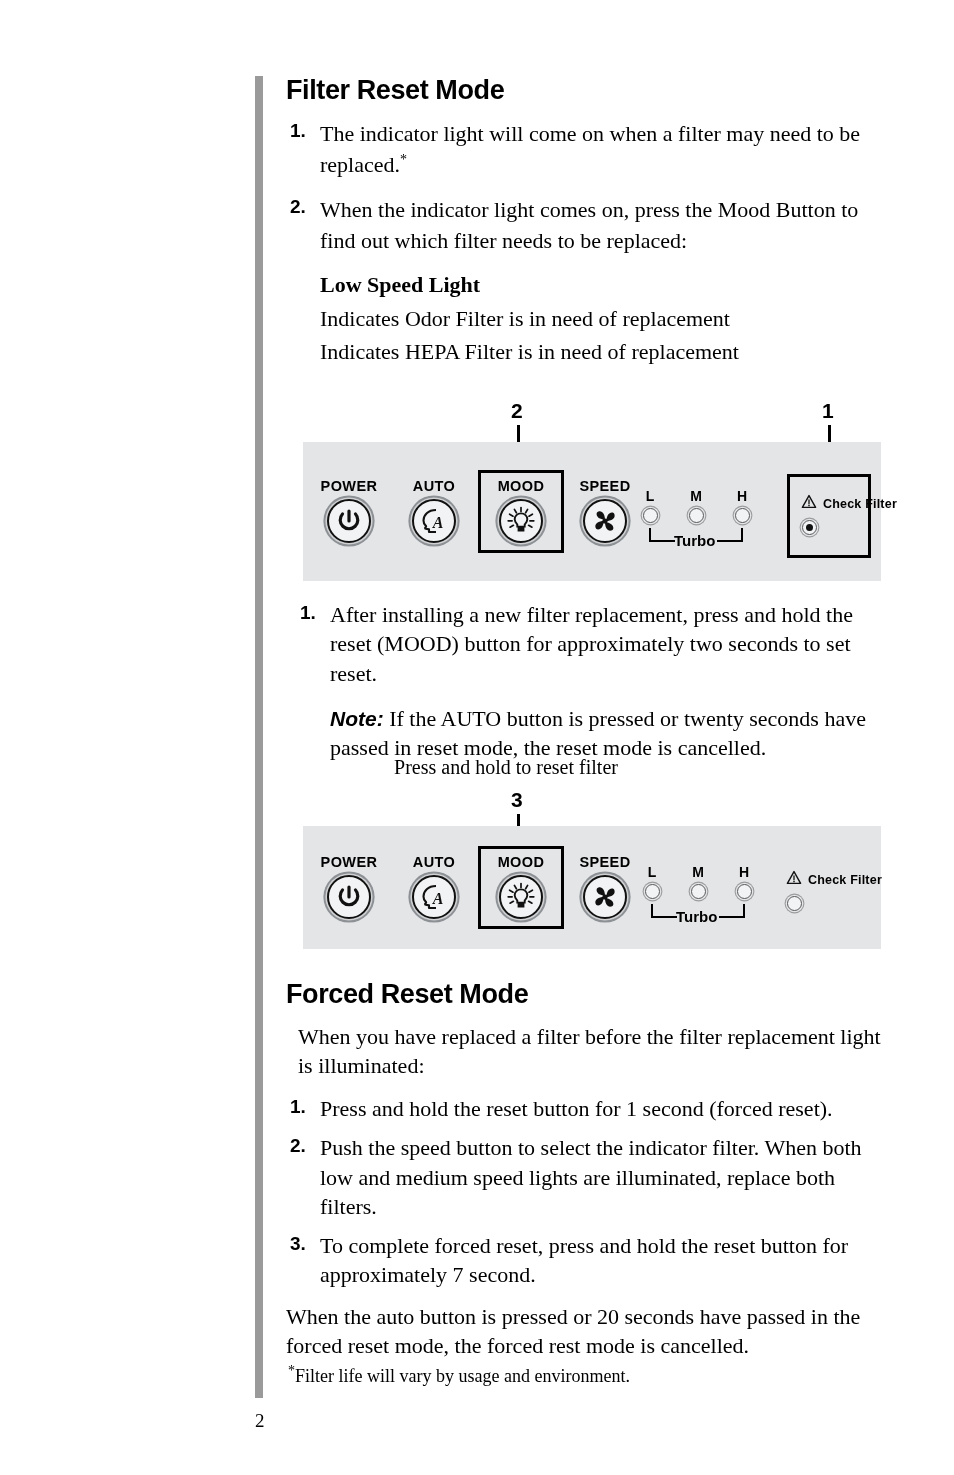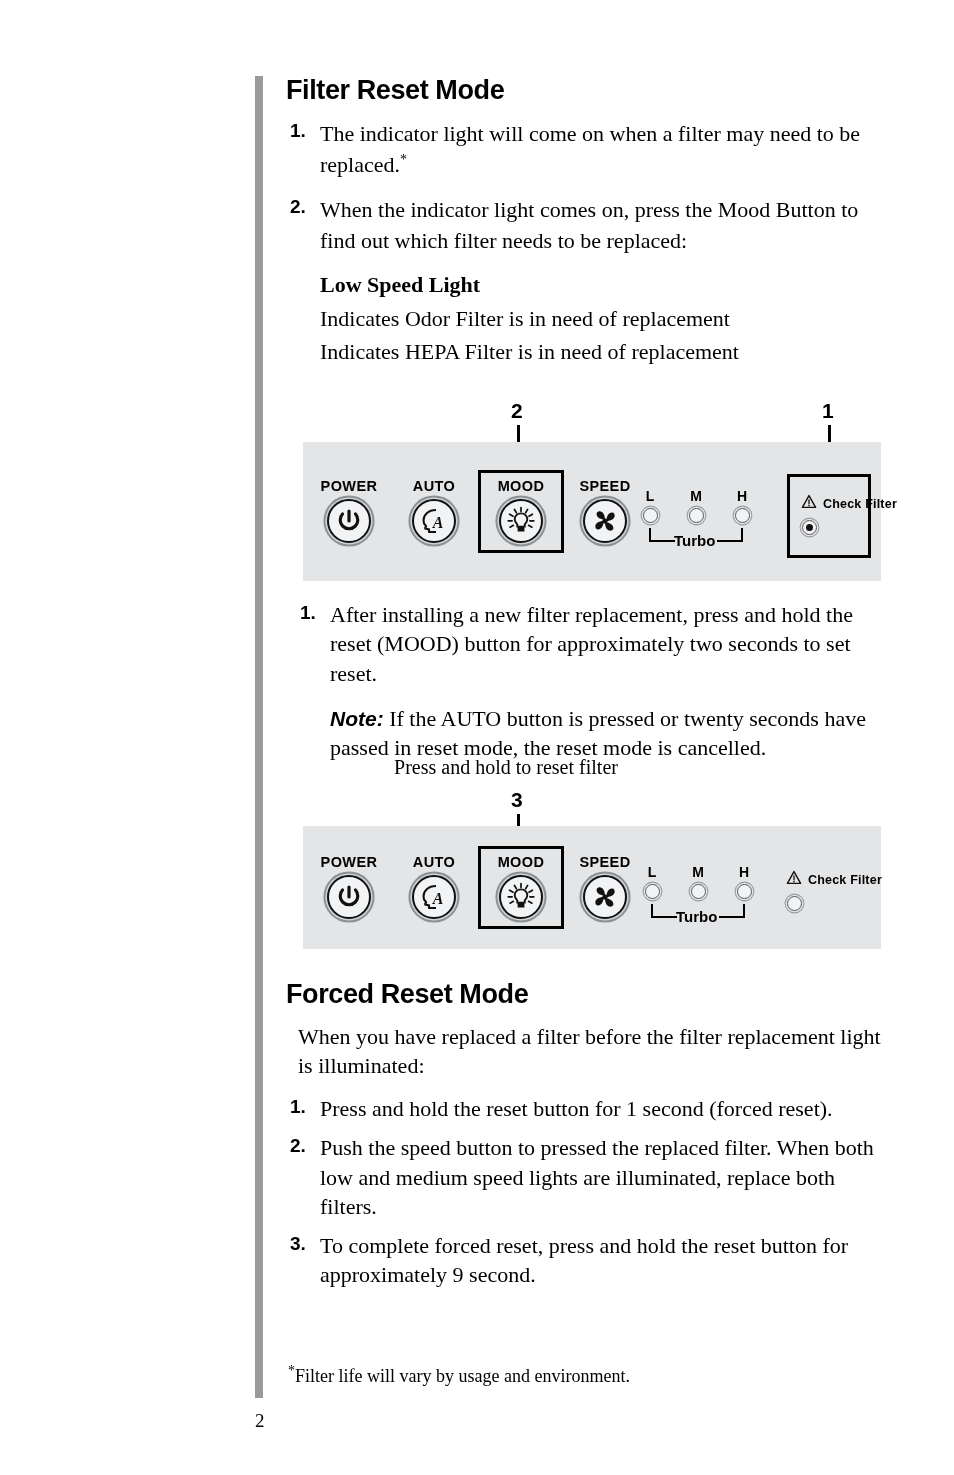--- a/index.html
+++ b/index.html
@@ -533,28 +533,29 @@
 
   <div class="olist tight">
 
     <div class="oitem">
       <span class="num">1.</span>
       <span class="body">Press and hold the reset button for 1 second (forced reset).</span>
     </div>
 
     <div class="oitem">
       <span class="num">2.</span>
-      <span class="body">Push the speed button to pressed the replaced filter. When both low and medium speed lights are illuminated, replace both filters.</span>
+      <span class="body">Push the speed button to select the indicator filter. When both low and medium speed lights are illuminated, replace both filters.</span>
     </div>
 
     <div class="oitem">
       <span class="num">3.</span>
-      <span class="body">To complete forced reset, press and hold the reset button for approximately 9 second.</span>
+      <span class="body">To complete forced reset, press and hold the reset button for approximately 7 second.</span>
     </div>
 
   </div>
 
+  <div class="tail-para">When the auto button is pressed or 20 seconds have passed in the forced reset mode, the forced rest mode is cancelled.</div>
 
 </div>
 
 <div class="footnote"><sup class="ast">*</sup><span>Filter life will vary by usage and environment.</span></div>
 
 <div class="folio">2</div>
 
 </body></html>

